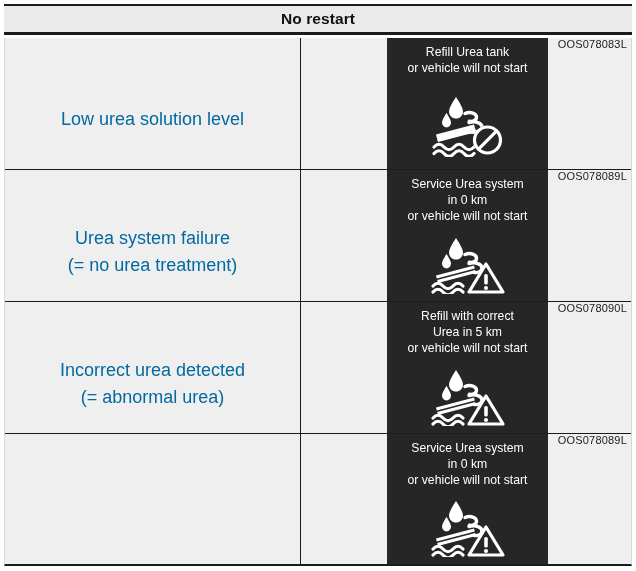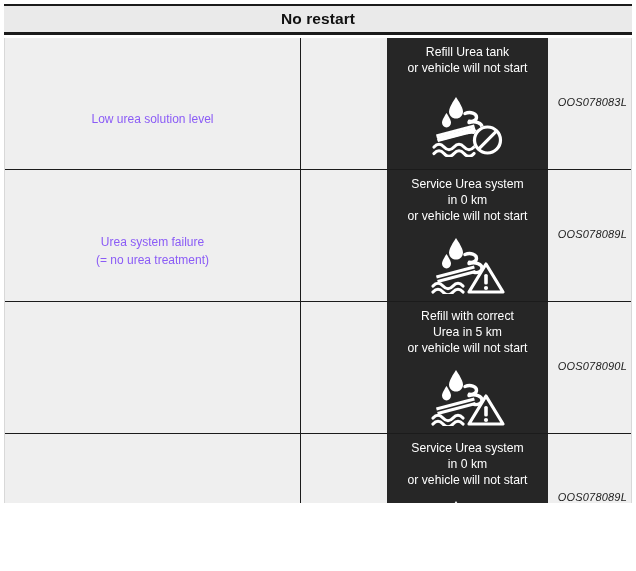--- a/index.html
+++ b/index.html
@@ -5,21 +5,21 @@
   * { box-sizing: border-box; }
   html, body {
     margin: 0;
     padding: 0;
     background: #ffffff;
     font-family: "Liberation Sans", sans-serif;
   }
   #page {
     position: relative;
     width: 636px;
-    height: 503px;
+    height: 571px;
     background: #ffffff;
     overflow: hidden;
   }
 
   
   .header-bar {
     position: absolute;
     left: 4px;
     top: 4px;
     width: 628px;
@@ -68,22 +68,22 @@
     top: 0;
     width: 295px;
     height: 100%;
     display: flex;
     align-items: center;
     justify-content: center;
     text-align: center;
     padding: 0 6px;
   }
   .desc-text {
-    font-size: 12px;
-    color: #8b5cf6;
+    font-size: 18px;
+    color: #0369a1;
     line-height: 1.45;
     white-space: pre-line;
     margin-top: 32px;
   }
 
   
   .cell-blank {
     position: absolute;
     left: 295px;
     top: 0;
@@ -125,24 +125,23 @@
   .display-icon svg { display: block; }
 
   
   .cell-code {
     position: absolute;
     left: 543px;
     top: 0;
     right: 0;
     height: 100%;
     display: flex;
-    align-items: center;
+    align-items: flex-start;
     justify-content: flex-end;
     padding: 0 4px 4px 16px;
-    font-style: italic;
   }
   .code-text {
     font-size: 11px;
     color: #1b1b1b;
     letter-spacing: 0.2px;
   }
 </style>
 </head>
 <body>
 
@@ -217,20 +216,24 @@
             <circle cx="57" cy="52" r="2.1" fill="#ffffff"></circle>
           </svg>
         </div>
       </div>
       <div class="cell-code">
         <div class="code-text">OOS078089L</div>
       </div>
     </div>
 
     <div class="row">
+      <div class="cell-desc">
+        <div class="desc-text">Incorrect urea detected
+(= abnormal urea)</div>
+      </div>
       <div class="cell-blank"></div>
       <div class="cell-display">
         <div class="display-msg">Refill with correct
 Urea in 5 km
 or vehicle will not start</div>
         <div class="display-icon">
           <svg width="78" height="58" viewBox="0 0 78 58" fill="none">
             <path d="M27 2 C27 2 20 12 20 16.5 C20 20.6 23.1 23.6 27 23.6 C30.9 23.6 34 20.6 34 16.5 C34 12 27 2 27 2 Z" fill="#ffffff"></path>
             <path d="M17.5 18 C17.5 18 13 24.6 13 27.6 C13 30.4 15 32.4 17.5 32.4 C20 32.4 22 30.4 22 27.6 C22 24.6 17.5 18 17.5 18 Z" fill="#ffffff"></path>
             <path d="M36 18.5 C41.5 16.2 47.5 18.4 47.5 22.2 C47.5 25.4 43.8 26.8 40.4 26.2" stroke="#ffffff" stroke-width="3.4" stroke-linecap="round" fill="none"></path>

